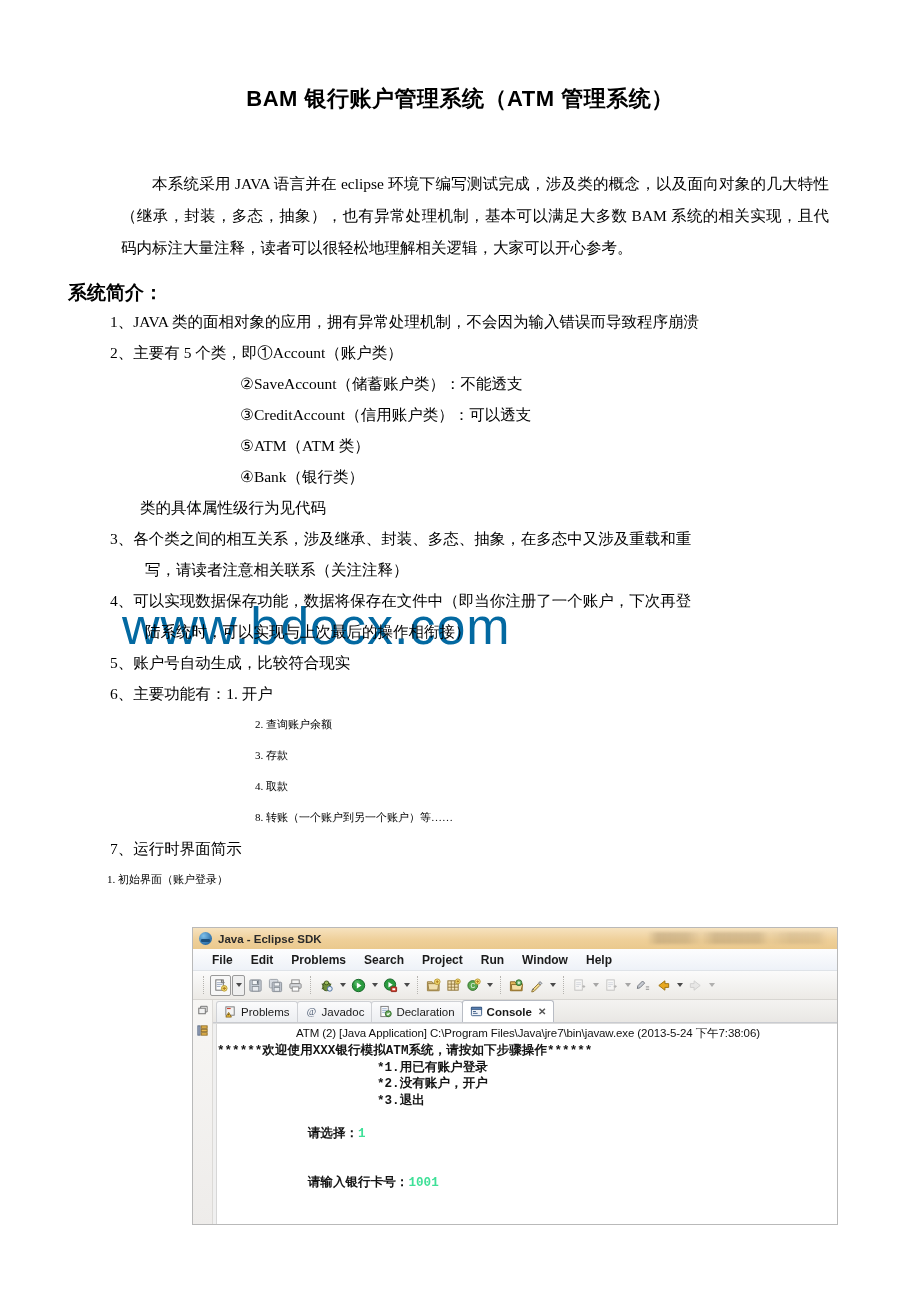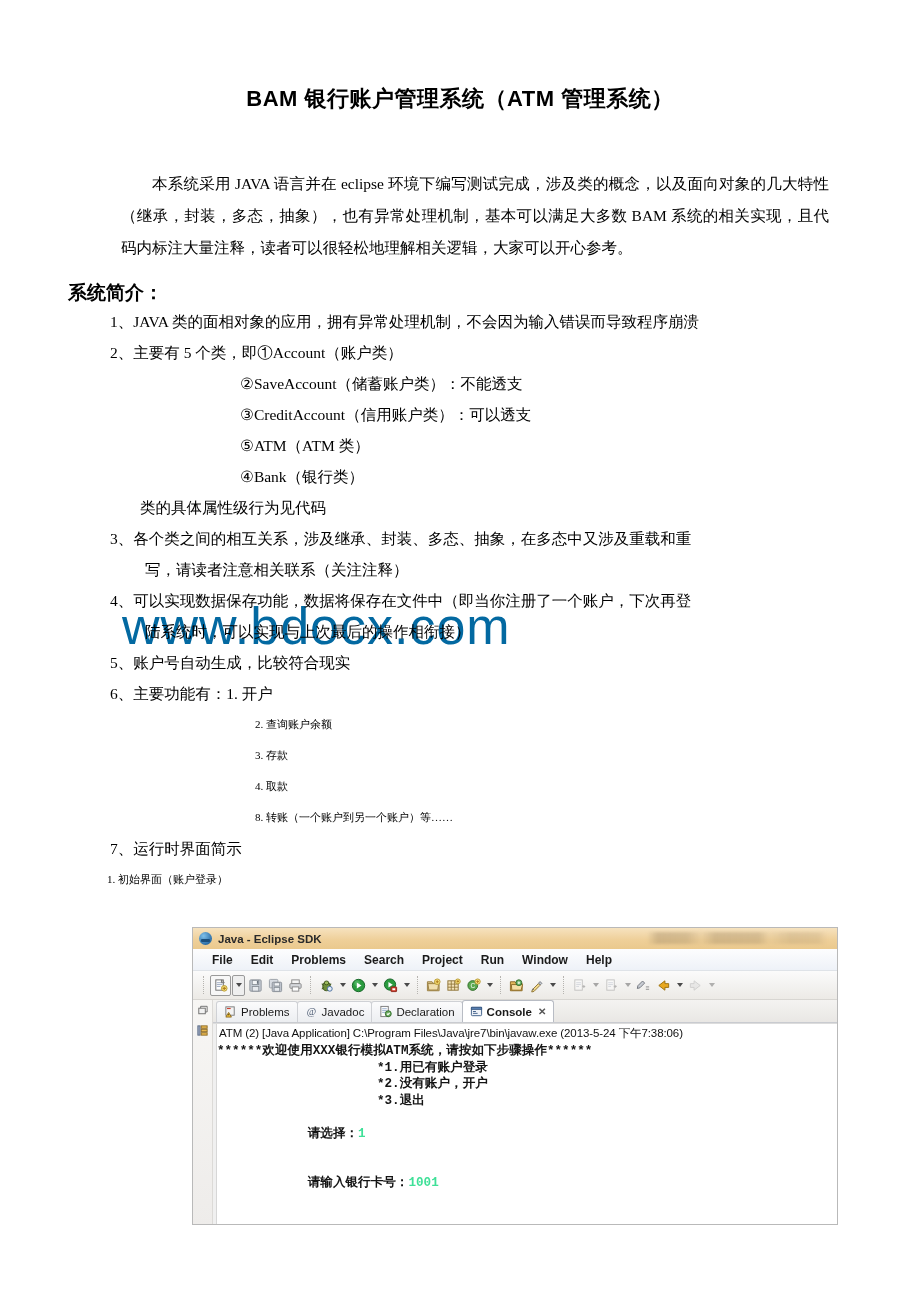--- a/index.html
+++ b/index.html
@@ -289,20 +289,21 @@
     overflow: hidden;
     position: relative;
   }
   .console-head {
     font-family: "Liberation Sans", sans-serif;
     font-size: 11.5px;
     color: #111;
     white-space: nowrap;
     padding: 1px 0 2px 2px;
     letter-spacing: -0.1px;
+    text-align: center;
   }
   .console-line {
     font-family: "Liberation Mono", "DejaVu Sans Mono", monospace;
     font-size: 12.6px;
     line-height: 16.5px;
     color: #141414;
     white-space: pre;
     font-weight: 700;
   }
   .console-line.indent { padding-left: 160px; }

